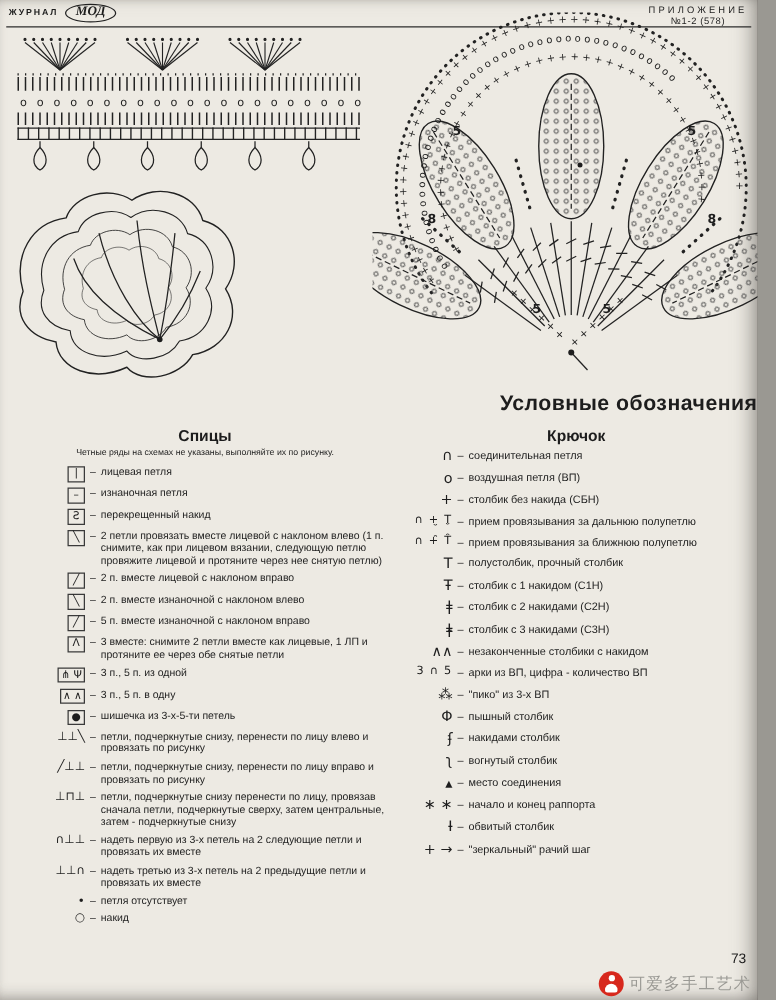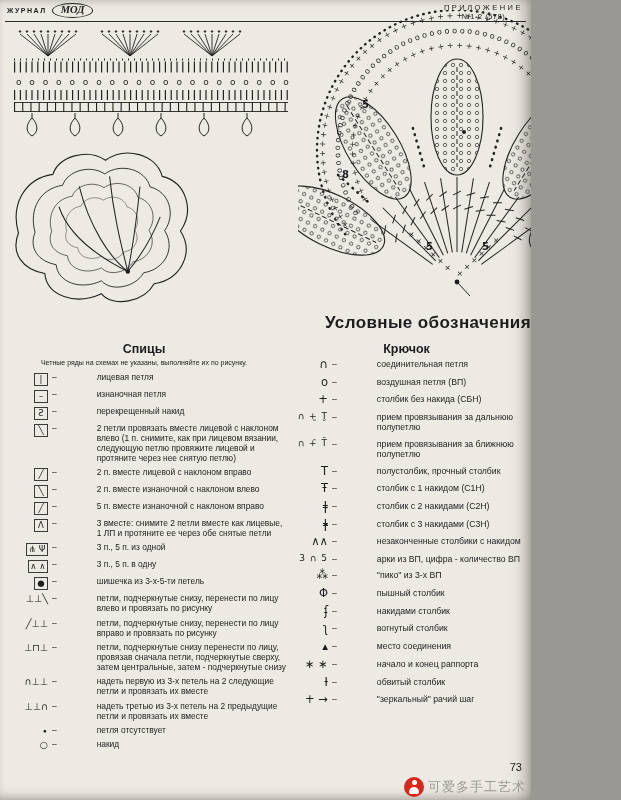--- a/index.html
+++ b/index.html
@@ -1,45 +1,45 @@
 <!DOCTYPE html>
 <html><head>
 <meta charset="utf-8">
 <style>
   html,body{margin:0;padding:0;background:#9a9892;}
-  #page{position:relative;width:531px;height:800px;background:#edeae3;overflow:hidden;
+  #page{position:relative;width:606px;height:800px;background:#edeae3;overflow:hidden;
         font-family:"Liberation Sans",sans-serif;color:#1d1d1d;
         box-shadow:inset -10px 0 16px -6px rgba(95,92,86,.6), inset 0 -8px 12px -7px rgba(95,92,86,.45), inset 0 4px 8px -6px rgba(95,92,86,.35);}
   
   .hdr{position:absolute;top:3px;left:7px;right:8px;display:flex;justify-content:space-between;align-items:flex-start;}
   .hdr-left{display:flex;align-items:center;gap:5px;}
   .journal{font-size:7px;font-weight:bold;letter-spacing:1.5px;}
   .logo-oval{border:1.5px solid #222;border-radius:50%;padding:0 8px;height:13px;line-height:12px;
              font-family:"Liberation Serif",serif;font-style:italic;font-weight:bold;font-size:10.5px;}
   .hdr-right{text-align:center;line-height:1.25;}
   .suppl{font-size:7.5px;letter-spacing:2.5px;}
   .issue{font-size:7.5px;letter-spacing:.5px;}
   .hdr-rule{position:absolute;top:21px;left:5px;right:5px;border-top:1.2px solid #2c2c2c;height:0;}
   
   .diag{position:absolute;}
   svg{font-family:"DejaVu Sans",sans-serif;}
   
   .legend-title{position:absolute;top:313px;left:0;right:0;text-align:right;font-size:17px;font-weight:bold;letter-spacing:.4px;}
-  .cols{position:absolute;top:342px;left:0;right:6px;display:flex;gap:0;}
+  .cols{position:absolute;top:342px;left:20px;right:6px;display:flex;gap:14px;}
   .col-left{flex:0 0 288px;width:288px;}
   .col-right{flex:1;min-width:0;}
   .col-title{font-size:12.5px;font-weight:bold;text-align:center;margin:0 0 3px 0;}
   .note{font-size:7px;text-align:center;margin:0 0 7px 0;}
   .item{display:flex;align-items:flex-start;gap:4px;margin-bottom:4.5px;font-size:8.4px;line-height:1.18;}
   .sym{flex:0 0 48px;display:flex;justify-content:flex-end;align-items:center;gap:2px;
        font-family:"DejaVu Sans",sans-serif;font-size:9.5px;line-height:1;}
   .glyph.boxed{border:1px solid #3a3a3a;min-width:9px;padding:0 1.5px;height:10.5px;line-height:10px;
                text-align:center;font-size:8.5px;display:inline-block;}
   .dash{flex:0 0 auto;}
-  .txt{flex:1;margin-left:36px;}
+  .txt{flex:1;}
   .col-right .item{font-size:8.7px;margin-bottom:6.2px;}
   .col-right .sym{flex:0 0 40px;font-size:11.5px;}
   .col-right .sym.small{font-size:9px;letter-spacing:1px;}
   
   .pagenum{position:absolute;right:9px;bottom:27px;font-size:11px;}
   .watermark{position:absolute;right:5px;bottom:3px;display:flex;align-items:center;gap:4px;}
   .wm-logo{width:20px;height:20px;border-radius:50%;background:#d7281d;position:relative;flex:0 0 20px;}
   .wm-logo::before{content:"";position:absolute;top:3px;left:7.5px;width:5px;height:5px;border-radius:50%;background:#fff;}
   .wm-logo::after{content:"";position:absolute;bottom:3px;left:5px;width:10px;height:7px;border-radius:5px 5px 2px 2px;background:#fff;}
   .wm-text{font-size:13px;color:#9b9a95;letter-spacing:1px;}

